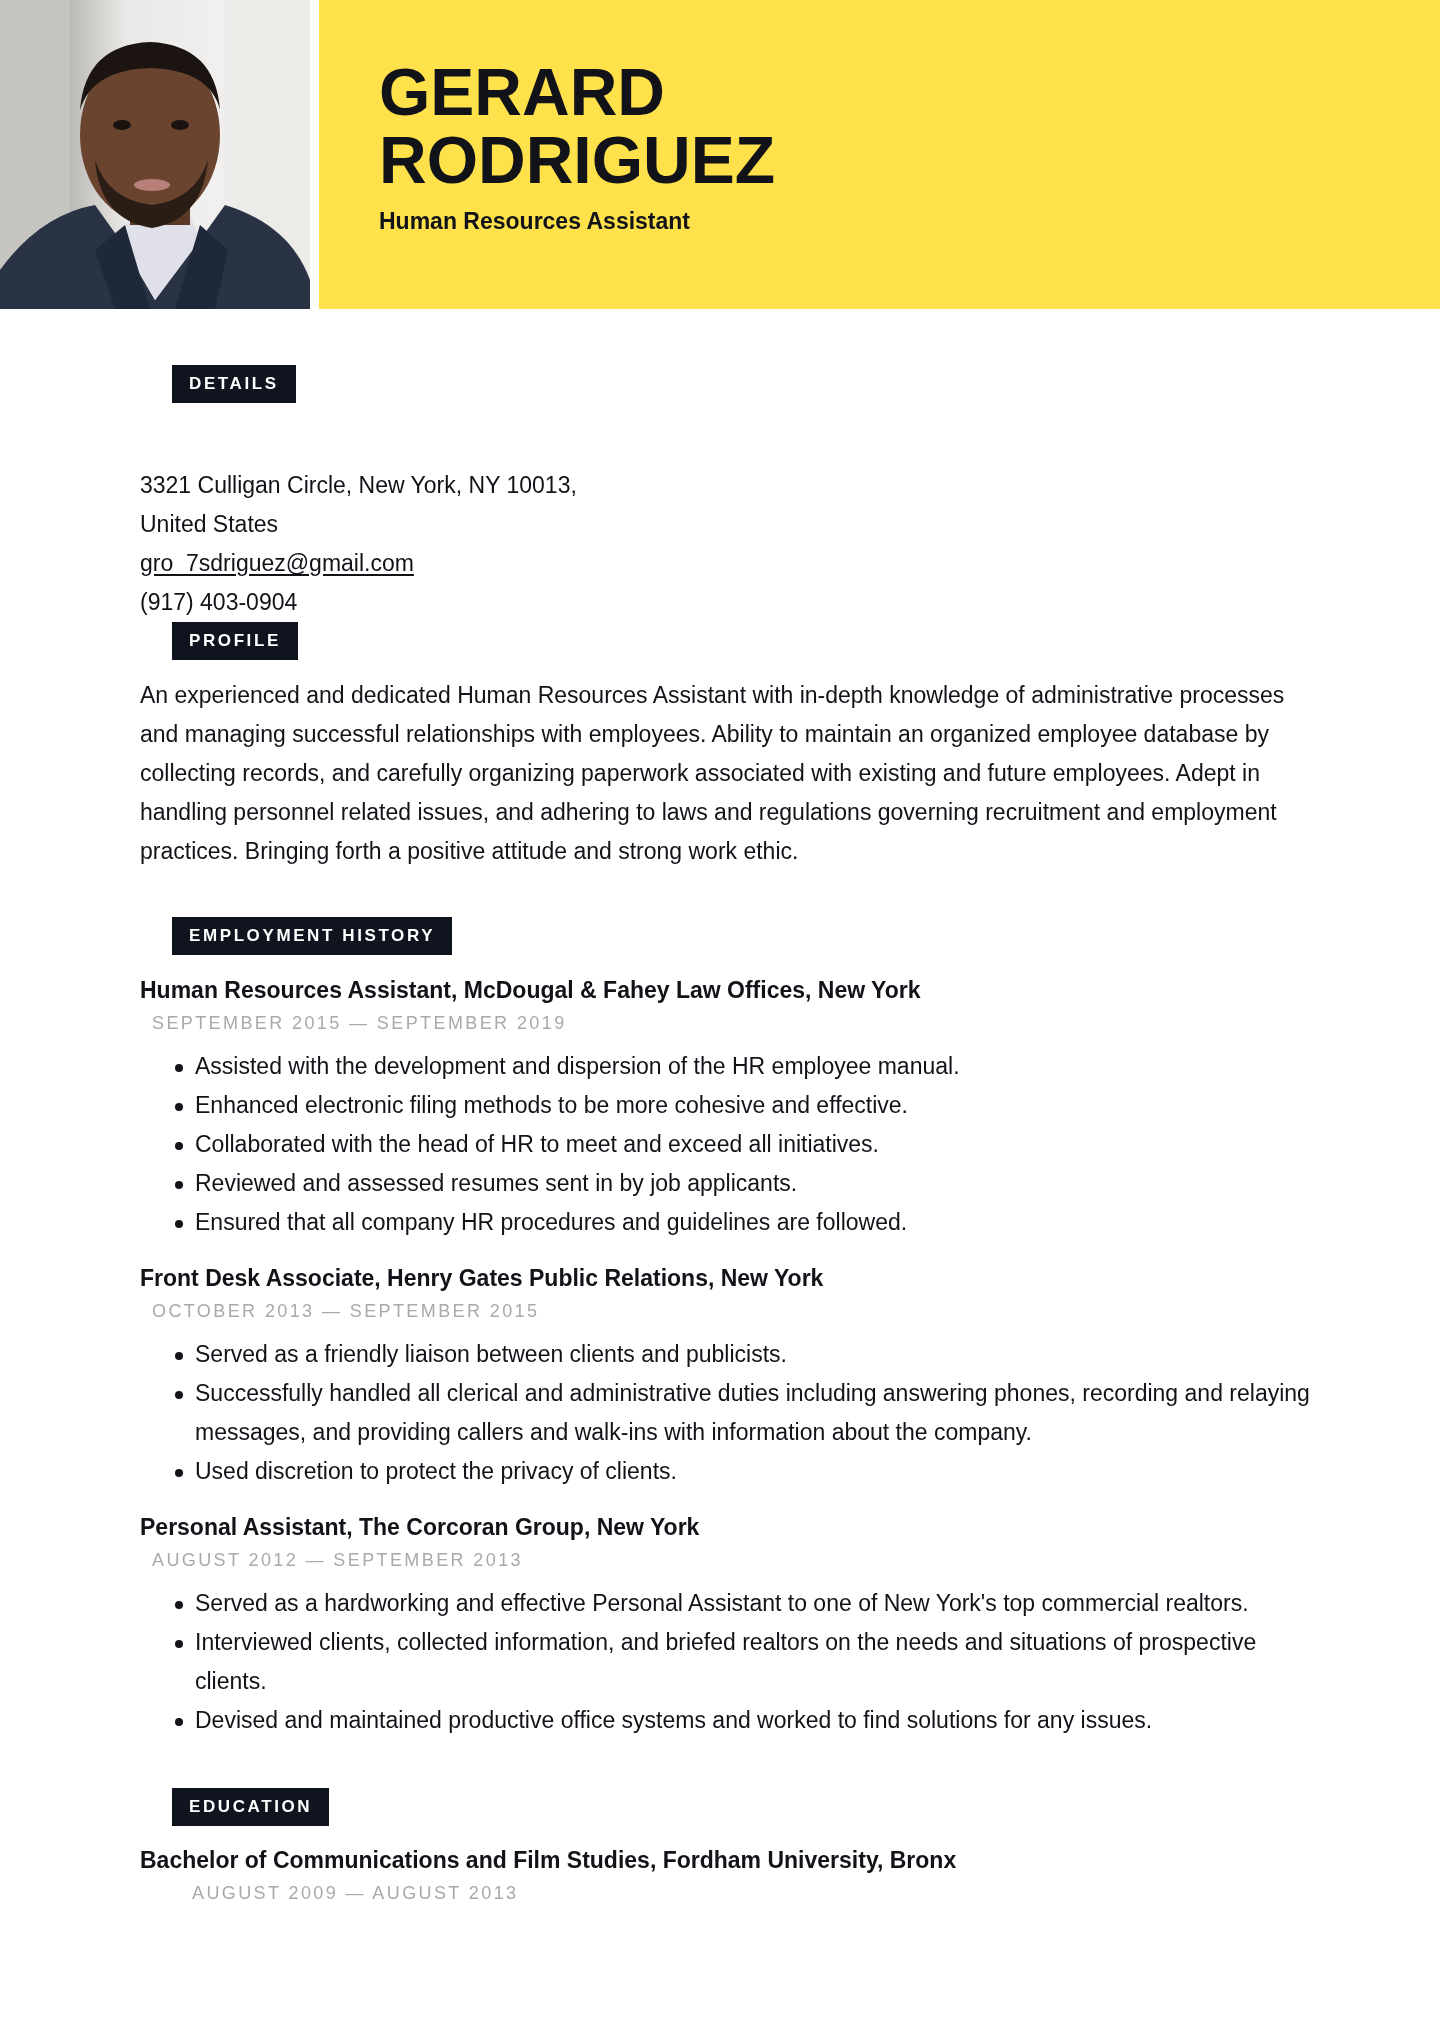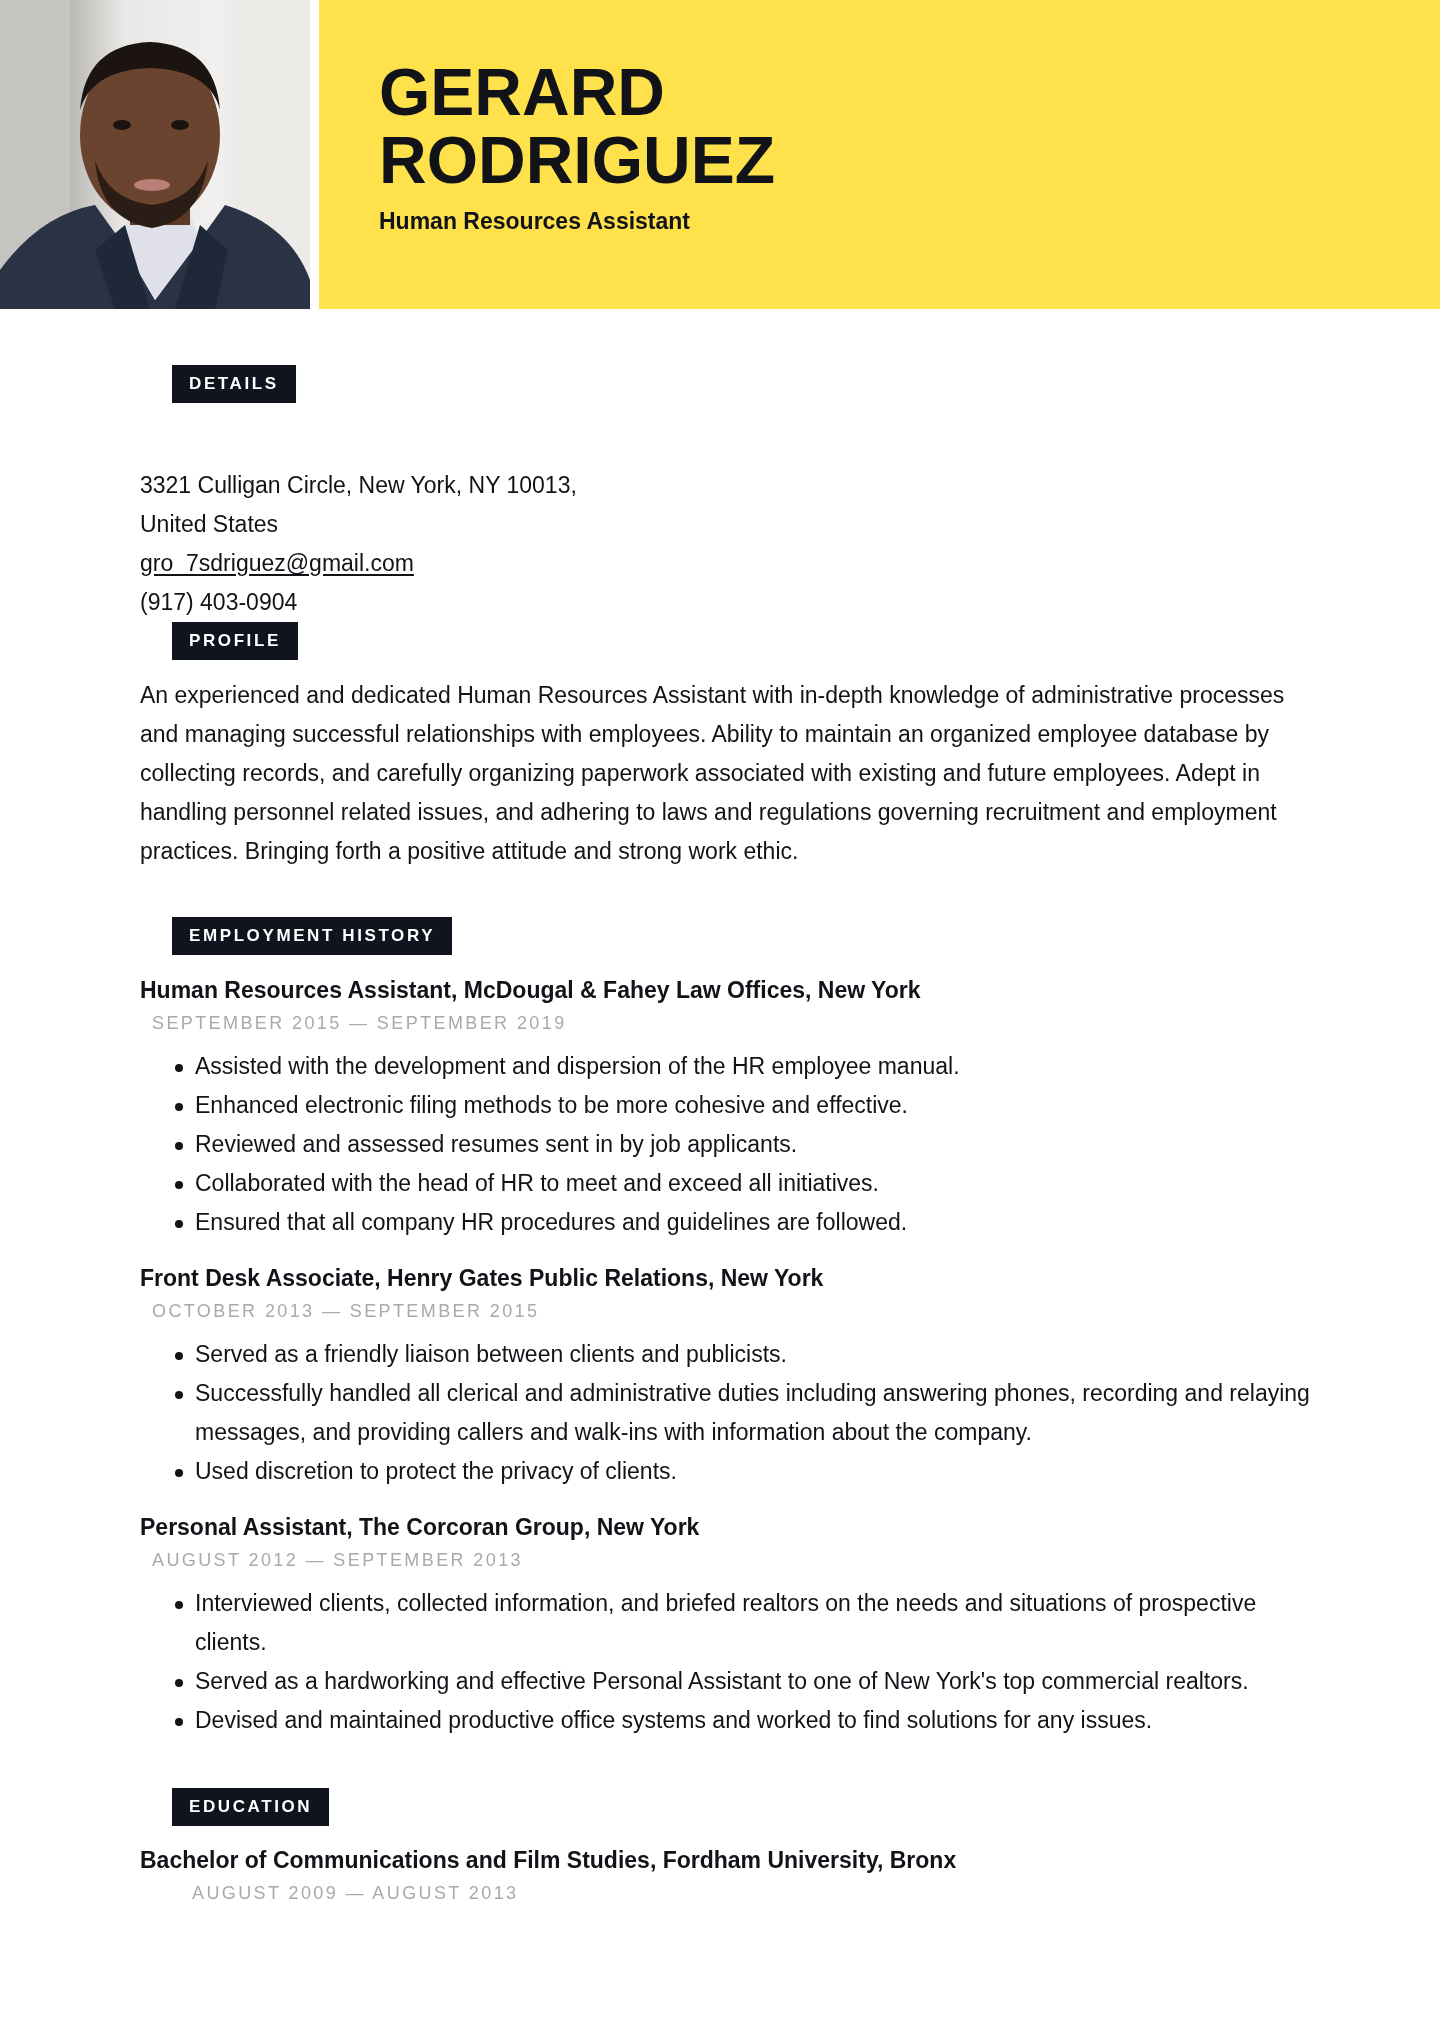--- a/index.html
+++ b/index.html
@@ -69,37 +69,37 @@
   <div class="badge" style="top:622px;">PROFILE</div>
   <div class="para" style="top:676px;">An experienced and dedicated Human Resources Assistant with in-depth knowledge of administrative processes and managing successful relationships with employees. Ability to maintain an organized employee database by collecting records, and carefully organizing paperwork associated with existing and future employees. Adept in handling personnel related issues, and adhering to laws and regulations governing recruitment and employment practices. Bringing forth a positive attitude and strong work ethic.</div>
 
   <div class="badge" style="top:917px;">EMPLOYMENT HISTORY</div>
 
   <div class="job-head" style="top:975px;">Human Resources Assistant, McDougal &amp; Fahey Law Offices, New York</div>
   <div class="date" style="top:1013px;">SEPTEMBER 2015 — SEPTEMBER 2019</div>
   <ul class="bullets" style="top:1047px;">
     <li>Assisted with the development and dispersion of the HR employee manual.</li>
     <li>Enhanced electronic filing methods to be more cohesive and effective.</li>
+    <li>Collaborated with the head of HR to meet and exceed all initiatives.</li>
     <li>Reviewed and assessed resumes sent in by job applicants.</li>
-    <li>Collaborated with the head of HR to meet and exceed all initiatives.</li>
     <li>Ensured that all company HR procedures and guidelines are followed.</li>
   </ul>
 
   <div class="job-head" style="top:1263px;">Front Desk Associate, Henry Gates Public Relations, New York</div>
   <div class="date" style="top:1301px;">OCTOBER 2013 — SEPTEMBER 2015</div>
   <ul class="bullets" style="top:1335px;">
     <li>Served as a friendly liaison between clients and publicists.</li>
     <li>Successfully handled all clerical and administrative duties including answering phones, recording and relaying messages, and providing callers and walk-ins with information  about the company.</li>
     <li>Used discretion to protect the privacy of clients.</li>
   </ul>
 
   <div class="job-head" style="top:1512px;">Personal Assistant, The Corcoran Group, New York</div>
   <div class="date" style="top:1550px;">AUGUST 2012 — SEPTEMBER 2013</div>
   <ul class="bullets" style="top:1584px;">
+    <li>Served as a hardworking and effective Personal Assistant to one of New York's top commercial realtors.</li>
     <li>Interviewed clients, collected information, and briefed realtors on the needs and situations of prospective clients.</li>
-    <li>Served as a hardworking and effective Personal Assistant to one of New York's top commercial realtors.</li>
     <li>Devised and maintained productive office systems and worked to find solutions for any issues.</li>
   </ul>
 
   <div class="badge" style="top:1788px;">EDUCATION</div>
   <div class="job-head" style="top:1845px;">Bachelor of Communications and Film Studies, Fordham University, Bronx</div>
   <div class="date" style="top:1883px;margin-left:40px;">AUGUST 2009 — AUGUST 2013</div>
 </div>
 
 </body></html>

